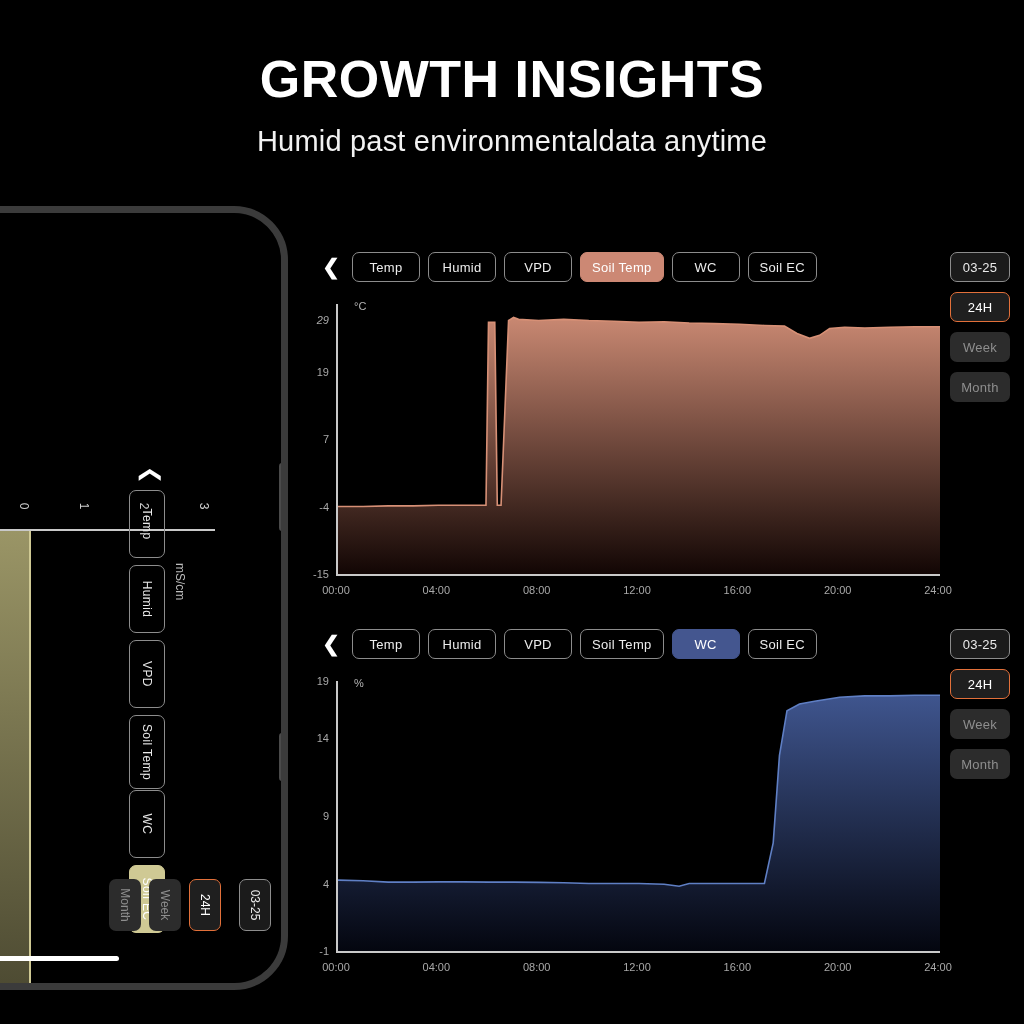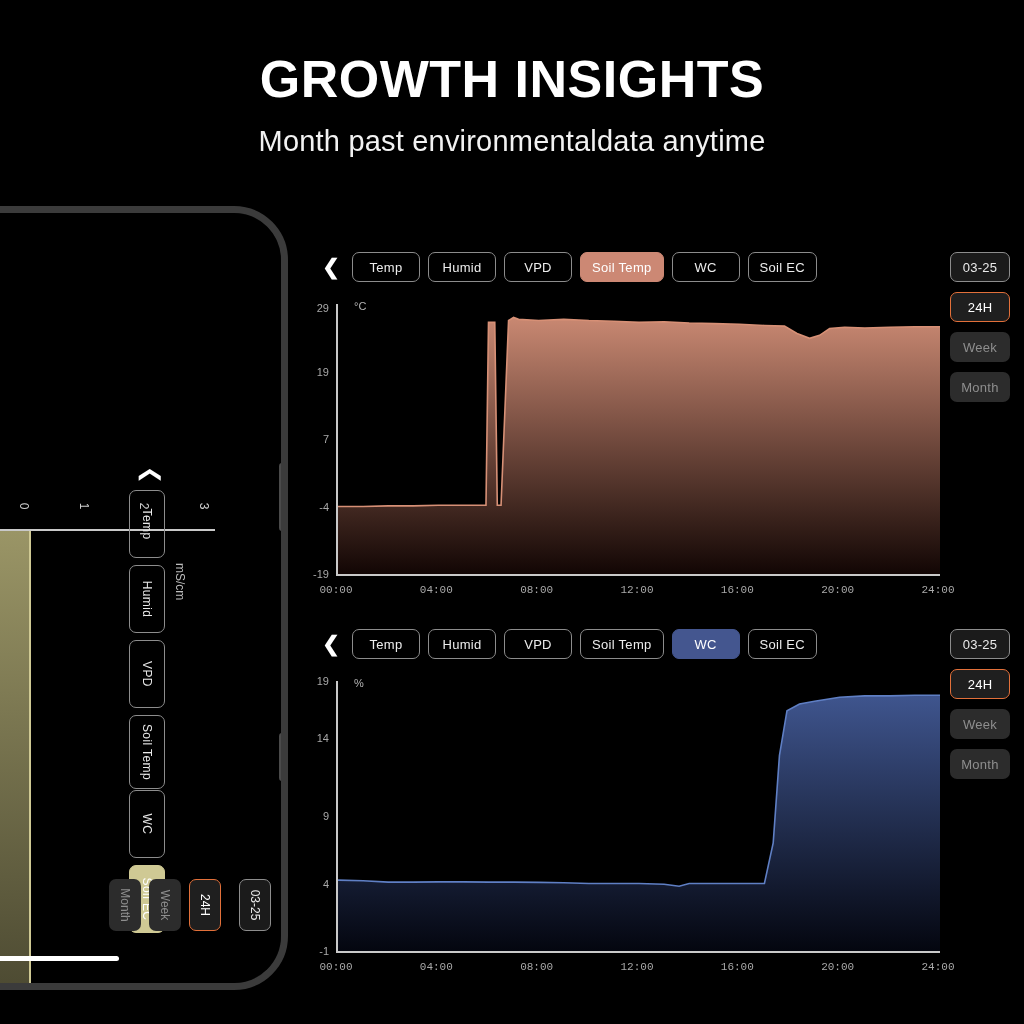--- a/index.html
+++ b/index.html
@@ -122,33 +122,33 @@
   .chart { position:absolute; left:18px; top:52px; width:604px; height:272px; }
   .ylab {
     position:absolute; right:100%; margin-right:7px; font-size:11px; color:#a9a9a9;
     transform: translateY(-50%); white-space:nowrap;
   }
   .unit { position:absolute; font-size:11px; color:#b5b5b5; }
   .axisY { position:absolute; left:0; top:0; width:2px; height:100%; background:#c9c9c9; }
   .axisX { position:absolute; left:0; bottom:0; width:100%; height:2px; background:#c9c9c9; }
   .xlab {
     position:absolute; top:100%; margin-top:8px; font-size:11px; color:#a9a9a9;
-    transform: translateX(-50%); white-space:nowrap;font-family:Liberation Mono, monospace;
+    transform: translateX(-50%); white-space:nowrap;
   }
   .plot { position:absolute; left:2px; top:0; right:0; bottom:2px; overflow:hidden; }
   .plot svg { display:block; width:100%; height:100%; }
 </style>
 </head>
 <body>
 
 <div id="stage">
 
   <div class="header">
     <div class="title">GROWTH INSIGHTS</div>
-    <div class="subtitle">Month past environmentaldata anytime</div>
+    <div class="subtitle">Humid past environmentaldata anytime</div>
   </div>
 
   <div class="phone">
     <div class="phone-notch-line"></div>
     <div class="phone-inner">
       <div class="phone-area" style="background: linear-gradient(rgb(154, 149, 102) 0%, rgb(62, 60, 40) 100%); border-right: 2px solid rgb(207, 201, 148);"></div>
       <div class="phone-axis-line"></div>
       <div id="phone-ticks">
           <div class="phone-axis-tick" style="left: 126px;">0</div>
           <div class="phone-axis-tick" style="left: 186px;">1</div>
@@ -244,25 +244,25 @@
               <linearGradient id="g0" x1="0" y1="0" x2="0" y2="1">
                 <stop offset="0%" stop-color="#c98872"></stop>
                 <stop offset="100%" stop-color="#120604"></stop>
               </linearGradient>
             </defs>
             <path d="M0.00,202.50 L25.08,202.50 L50.17,201.89 L75.25,201.89 L100.33,201.27 L125.42,201.27 L147.99,201.27 L150.50,18.41 L156.77,18.41 L159.28,201.27 L163.04,201.27 L170.57,16.57 L175.58,13.50 L180.60,15.34 L200.67,16.57 L225.75,15.34 L250.83,16.57 L275.92,17.18 L301.00,18.41 L326.08,17.80 L351.17,19.02 L376.25,19.64 L401.33,20.25 L426.42,21.48 L446.48,22.09 L459.03,29.45 L471.57,34.36 L481.60,31.30 L491.63,24.55 L506.68,23.32 L526.75,23.93 L551.83,23.32 L576.92,22.70 L602.00,22.70 L602,270 L0,270 Z" fill="url(#g0)"></path>
             <path d="M0.00,202.50 L25.08,202.50 L50.17,201.89 L75.25,201.89 L100.33,201.27 L125.42,201.27 L147.99,201.27 L150.50,18.41 L156.77,18.41 L159.28,201.27 L163.04,201.27 L170.57,16.57 L175.58,13.50 L180.60,15.34 L200.67,16.57 L225.75,15.34 L250.83,16.57 L275.92,17.18 L301.00,18.41 L326.08,17.80 L351.17,19.02 L376.25,19.64 L401.33,20.25 L426.42,21.48 L446.48,22.09 L459.03,29.45 L471.57,34.36 L481.60,31.30 L491.63,24.55 L506.68,23.32 L526.75,23.93 L551.83,23.32 L576.92,22.70 L602.00,22.70" fill="none" stroke="#d79076" stroke-width="1.6" vector-effect="non-scaling-stroke"></path>
           </svg>
         </div>
       <div class="unit" id="unit-0" style="left: 18px; top: -4px;">°C</div>
-    <div class="ylab" style="top: 4px;">29</div>
+    <div class="ylab" style="top: 16px; font-style: italic;">29</div>
         <div class="ylab" style="top: 67.5px;">19</div>
         <div class="ylab" style="top: 135px;">7</div>
         <div class="ylab" style="top: 202.5px;">-4</div>
-        <div class="ylab" style="top: 270px;">-19</div>
+        <div class="ylab" style="top: 270px;">-15</div>
         <div class="xlab" style="left: 0px;">00:00</div>
         <div class="xlab" style="left: 100.333px;">04:00</div>
         <div class="xlab" style="left: 200.667px;">08:00</div>
         <div class="xlab" style="left: 301px;">12:00</div>
         <div class="xlab" style="left: 401.333px;">16:00</div>
         <div class="xlab" style="left: 501.667px;">20:00</div>
         <div class="xlab" style="left: 602px;">24:00</div>
       </div>
   </div>
 

